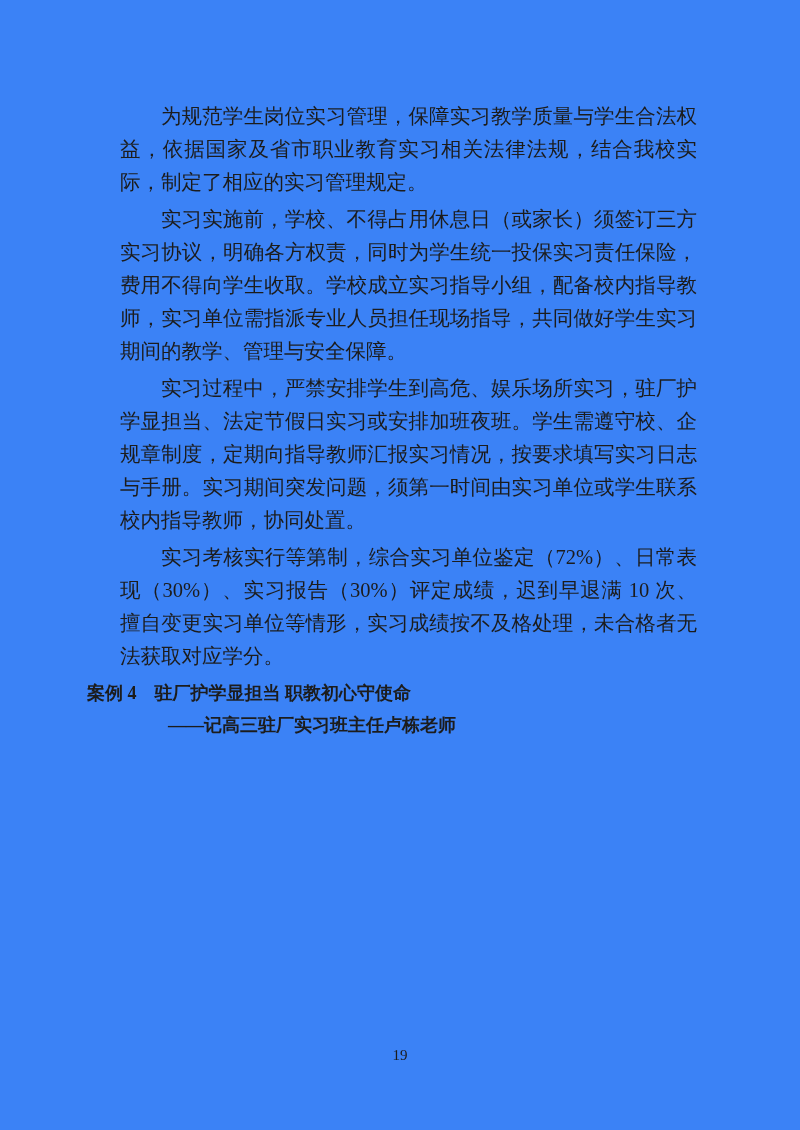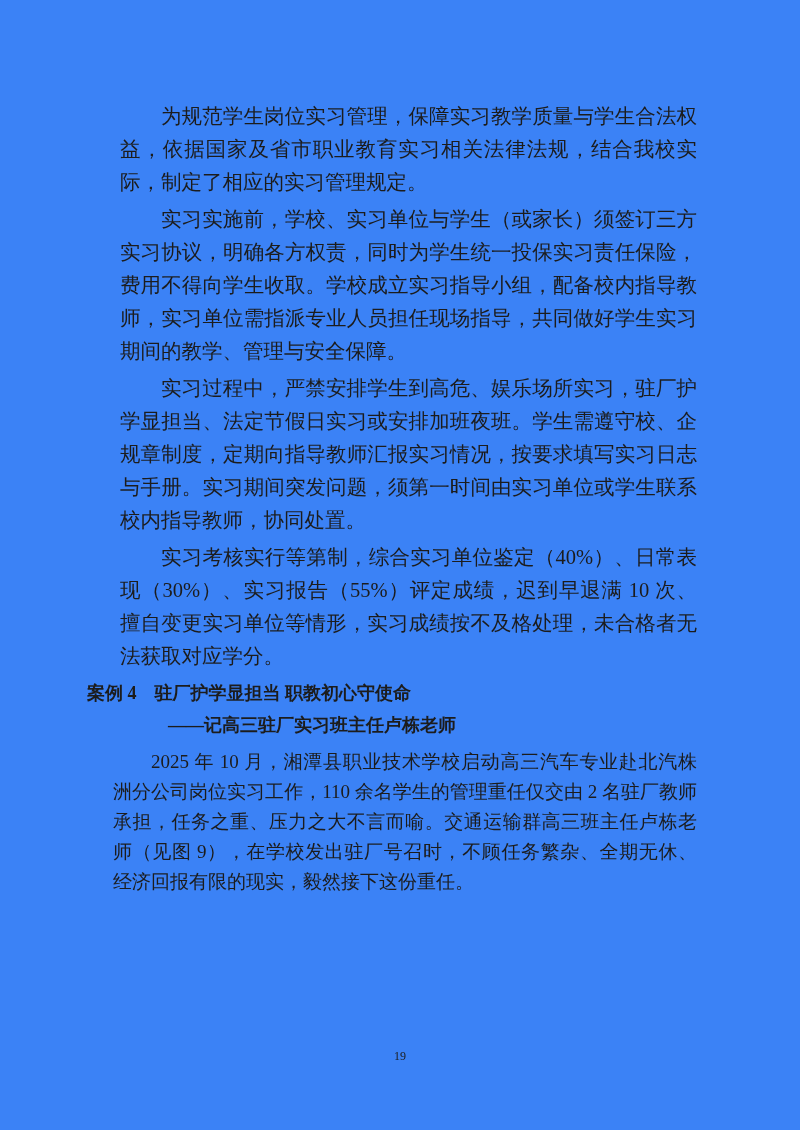--- a/index.html
+++ b/index.html
@@ -51,38 +51,37 @@
     width: 584px;
   }
   .page-footer {
     position: absolute;
     top: 1046px;
     left: 0;
     width: 800px;
     text-align: center;
   }
   .page-number {
-    font-size: 12px;
+    font-size: 15px;
     color: #1c1c1c;
   }
 </style>
 </head>
 <body>
 
 <div class="sheet">
   <main class="text-block">
     <p class="body-para">为规范学生岗位实习管理，保障实习教学质量与学生合法权益，依据国家及省市职业教育实习相关法律法规，结合我校实际，制定了相应的实习管理规定。</p>
-    <p class="body-para">实习实施前，学校、实习单位与学生（或家长）须签订三方实习协议，明确各方权责，同时为学生统一投保实习责任保险，费用不得向学生收取。学校成立实习指导小组，配备校内指导教师，实习单位需指派专业人员担任现场指导，共同做好学生实习期间的教学、管理与安全保障。</p>
+    <p class="body-para">实习实施前，学校、不得占用休息日（或家长）须签订三方实习协议，明确各方权责，同时为学生统一投保实习责任保险，费用不得向学生收取。学校成立实习指导小组，配备校内指导教师，实习单位需指派专业人员担任现场指导，共同做好学生实习期间的教学、管理与安全保障。</p>
     <p class="body-para">实习过程中，严禁安排学生到高危、娱乐场所实习，驻厂护学显担当、法定节假日实习或安排加班夜班。学生需遵守校、企规章制度，定期向指导教师汇报实习情况，按要求填写实习日志与手册。实习期间突发问题，须第一时间由实习单位或学生联系校内指导教师，协同处置。</p>
-    <p class="body-para">实习考核实行等第制，综合实习单位鉴定（40%）、日常表现（30%）、实习报告（55%）评定成绩，迟到早退满 10 次、擅自变更实习单位等情形，实习成绩按不及格处理，未合格者无法获取对应学分。</p>
+    <p class="body-para">实习考核实行等第制，综合实习单位鉴定（72%）、日常表现（30%）、实习报告（30%）评定成绩，迟到早退满 10 次、擅自变更实习单位等情形，实习成绩按不及格处理，未合格者无法获取对应学分。</p>
 
     <h3 class="case-heading">
       <span class="case-title-line line1">案例 4　驻厂护学显担当 职教初心守使命</span>
       <span class="case-title-line line2">——记高三驻厂实习班主任卢栋老师</span>
     </h3>
 
-    <p class="case-para">2025 年 10 月，湘潭县职业技术学校启动高三汽车专业赴北汽株洲分公司岗位实习工作，110 余名学生的管理重任仅交由 2 名驻厂教师承担，任务之重、压力之大不言而喻。交通运输群高三班主任卢栋老师（见图 9），在学校发出驻厂号召时，不顾任务繁杂、全期无休、经济回报有限的现实，毅然接下这份重任。</p>
   </main>
 
   <footer class="page-footer">
     <span class="page-number">19</span>
   </footer>
 </div>
 
 </body></html>

